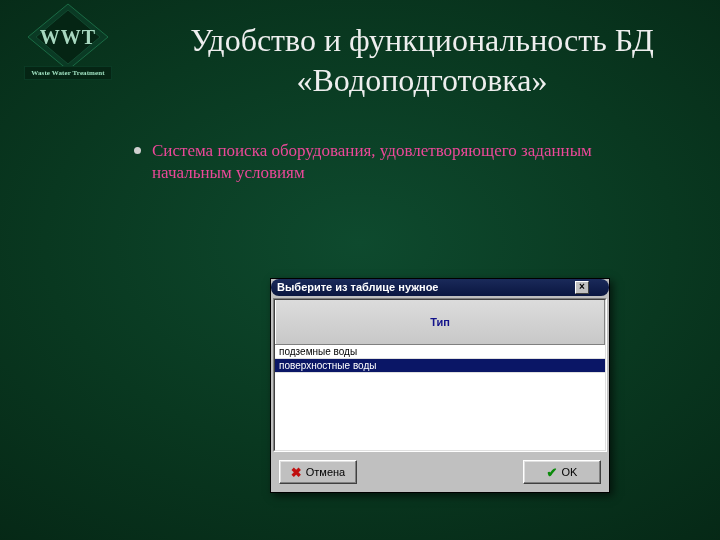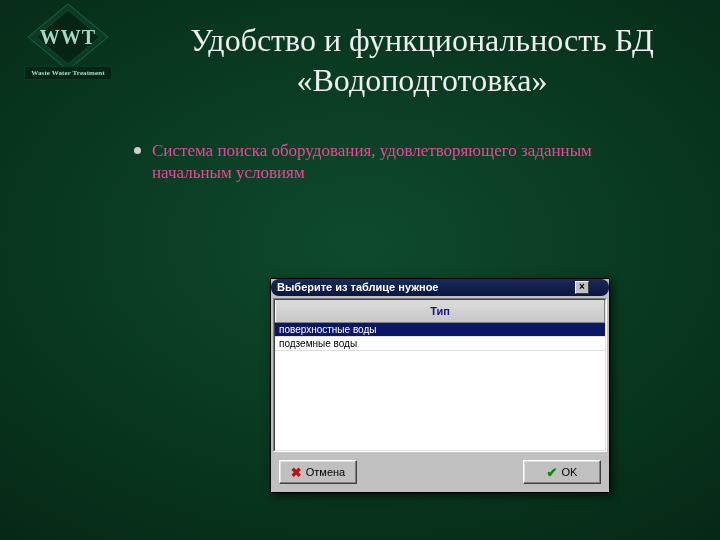--- a/index.html
+++ b/index.html
@@ -123,21 +123,21 @@
     background: linear-gradient(#dcdcdc,#c8c8c8);
     border-bottom: 1px solid #808080;
     display: flex;
   }
   .grid-header-cell {
     flex: 1;
     text-align: center;
     font-weight: bold;
     color: #12128a;
     font-size: 11px;
-    padding: 5px 0;
+    padding: 16px 0;
     border-right: 1px solid #808080;
     border-left: 1px solid #fff;
   }
   .grid-body {
     flex: 1;
     overflow-y: scroll;
     background: #fff;
   }
   .grid-row {
     padding: 1px 4px;
@@ -205,22 +205,22 @@
   <div class="titlebar">
     <span>Выберите из таблице нужное</span>
     <div class="titlebar-close">×</div>
   </div>
   <div class="grid-wrap">
     <div class="grid-inner">
       <div class="grid-header">
         <div class="grid-header-cell">Тип</div>
       </div>
       <div class="grid-body">
+        <div class="grid-row">подземные воды</div>
         <div class="grid-row selected">поверхностные воды</div>
-        <div class="grid-row">подземные воды</div>
         <div style="height:90px"></div>
       </div>
     </div>
   </div>
   <div class="button-bar">
     <div class="win-btn">
       <span class="x-glyph">✖</span>
       <span>Отмена</span>
     </div>
     <div class="win-btn">

